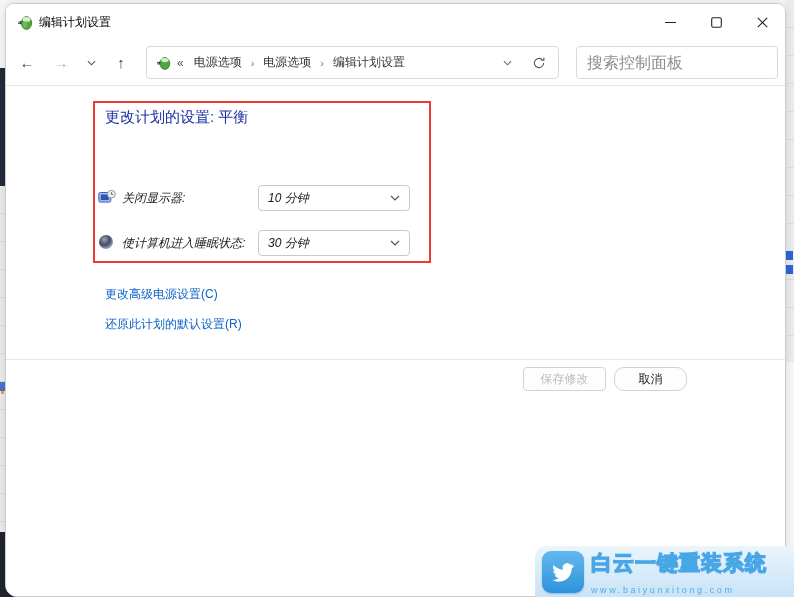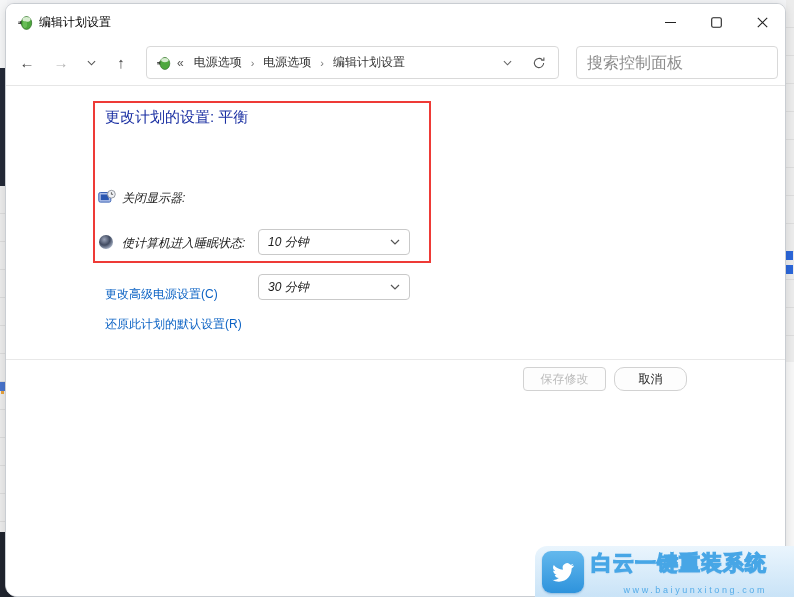--- a/index.html
+++ b/index.html
@@ -75,37 +75,37 @@
              border:2px solid #ee3a36; pointer-events:none; }
   .page-heading { position:absolute; left:99px; top:22px; font-size:15px; color:#1a2fa2; }
   .page-subtitle { position:absolute; left:99px; top:52px; font-size:12px; color:#1a1a1a; }
 
   .setting-row { position:absolute; left:88px; width:330px; height:26px;font-style:italic; }
   .row-1 { top:99px; } .row-2 { top:144px; }
   .setting-icon { position:absolute; left:4px; top:4px; width:18px; height:17px; }
   .setting-label { position:absolute; left:28px; top:0; line-height:26px; font-size:12px; }
   .combo { position:absolute; left:164px; top:0; width:152px; height:26px;
            border:1px solid #c9c9c9; border-radius:4px; background:#fff;
-           display:flex; align-items:center; cursor:default;margin-top:44px; }
+           display:flex; align-items:center; cursor:default; }
   .combo-value { flex:1; font-size:12px; padding-left:9px; }
   .combo-chevron { padding-right:9px; display:flex; }
 
   .link { position:absolute; left:99px; font-size:12px; color:#0b62c4; cursor:pointer; }
   .link-1 { top:200px; } .link-2 { top:230px; }
 
   .footer-sep { position:absolute; left:0; right:0; top:273px; height:1px; background:#e8e8e8; }
   .btn { position:absolute; top:281px; height:24px; border:1px solid #d2d2d2; border-radius:4px;
          background:#fdfdfd; font-size:12px; font-family:inherit; cursor:default; }
   .btn-save { left:517px; width:83px; color:#bcbcbc; }
   .btn-cancel { left:608px; width:73px; color:#1a1a1a;border-radius:10px; }
 
   
   .watermark { position:absolute; z-index:3; right:0; bottom:0; width:259px; height:51px;
                background:linear-gradient(180deg,#eaf5fd,#c9e3f7);
-               border-radius:12px 0 0 0; display:flex; align-items:center;text-align:right; }
+               border-radius:12px 0 0 0; display:flex; align-items:center; }
   .wm-bird { width:42px; height:42px; margin-left:7px; border-radius:9px; flex:0 0 auto;
              background:linear-gradient(180deg,#63b8ed,#2e93dc);
              display:flex; align-items:center; justify-content:center;
              box-shadow:0 1px 2px rgba(40,110,170,.35); }
   .wm-text { margin-left:7px; }
   .wm-title { font-size:21px; font-weight:bold; letter-spacing:1px; white-space:nowrap;
               color:#f2faff; -webkit-text-stroke:1.2px #47a6e6;
               text-shadow:0 1px 1px rgba(70,150,220,.45); }
   .wm-url { font-size:9px; letter-spacing:2.6px; color:#55ace8; margin-top:8px; white-space:nowrap; }
 

